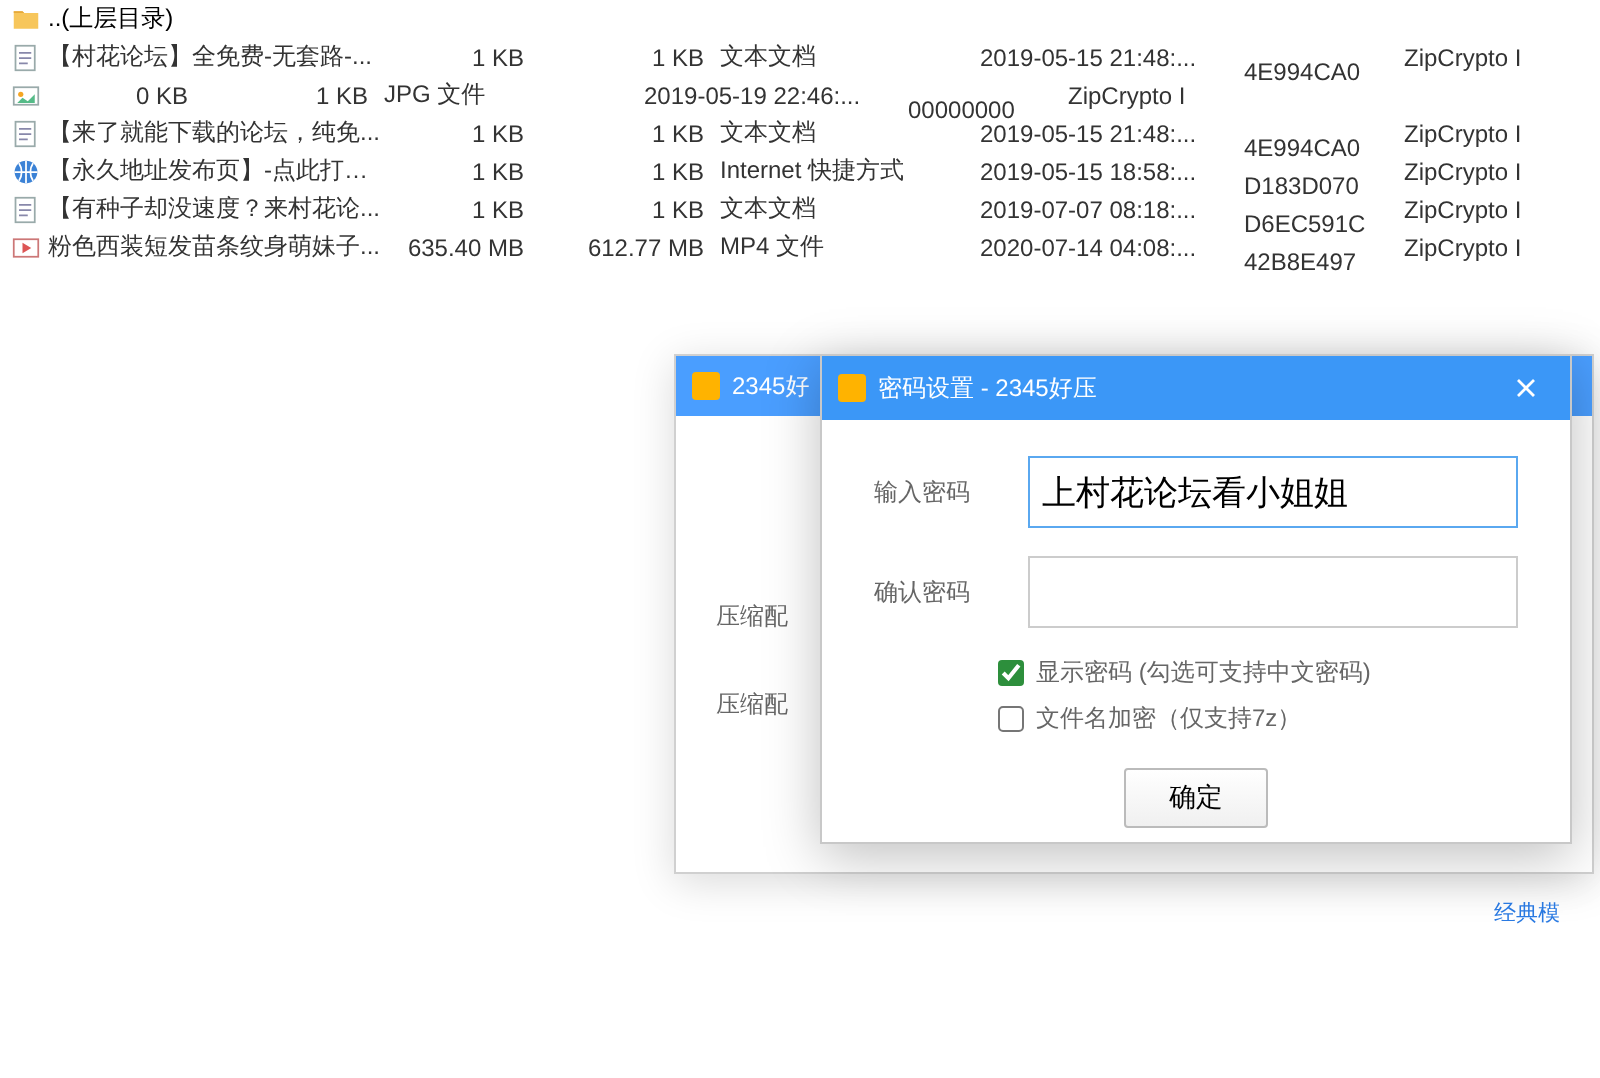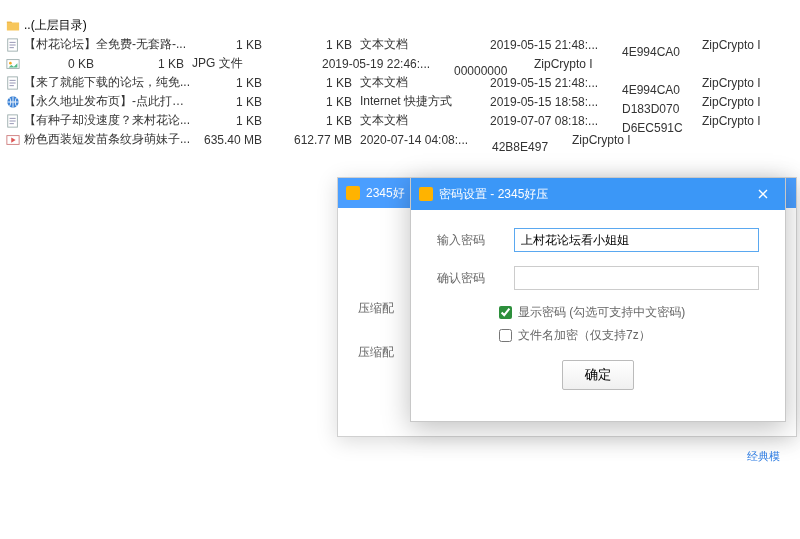--- a/index.html
+++ b/index.html
@@ -6,21 +6,21 @@
     body {
       font-family: "Microsoft YaHei", "Segoe UI", sans-serif;
       font-size: 12px;
       background: #fff;
       width: 800px;
       height: 539px;
       overflow: hidden;
       position: relative;
       color: #333;
     }
-    .file-list { padding: 16px 0; }
+    .file-list { padding: 0 0; }
     .file-row {
       display: flex;
       align-items: center;
       height: 19px;
       padding: 0 4px;
       white-space: nowrap;
     }
     .col-icon { width: 18px; display: flex; align-items: center; justify-content: center; flex-shrink: 0; }
     .col-name { width: 168px; overflow: hidden; text-overflow: ellipsis; padding-left: 2px; }
     .col-size { width: 80px; text-align: right; padding-right: 8px; }
@@ -88,24 +88,24 @@
     .pw-close {
       width: 28px; height: 22px;
       display: flex; align-items: center; justify-content: center;
       font-size: 16px; color: #fff;
     }
     .pw-body { padding: 18px 26px 12px 26px; color: #555; }
     .pw-row { display: flex; align-items: center; margin-bottom: 14px; gap: 15px; }
     .pw-row .pw-label { width: 62px; text-align: left; color: #666; }
     .pw-input {
       flex: 1;
-      height: 24px;
+      height: 36px;
       border: 1px solid #5aa8f0;
       padding: 0 6px;
-      font-size: 12px;
+      font-size: 17px;
       outline: none;
     }
     .pw-input.grey { border-color: #ccc; }
     .pw-check-row { display: flex; align-items: center; margin: 4px 0 6px 62px; gap: 6px; color: #666; }
     .pw-foot {
       display: flex;
       justify-content: center;
       padding: 10px 0 0 0;
     }
     .pw-ok {
@@ -215,20 +215,21 @@
       <div class="file-row">
         <span class="col-icon">
           <svg class="icon-svg" viewBox="0 0 16 16">
             <rect x="1" y="3" width="14" height="10" fill="#fff" stroke="#c77"></rect>
             <path fill="#d55" d="M6 5l5 3-5 3z"></path>
           </svg>
         </span>
         <span class="col-name">粉色西装短发苗条纹身萌妹子...</span>
         <span class="col-size">635.40 MB</span>
         <span class="col-packed">612.77 MB</span>
+        <span class="col-type">MP4 文件</span>
         <span class="col-date">2020-07-14 04:08:...</span>
         <span class="col-crc">42B8E497</span>
         <span class="col-method">ZipCrypto I</span>
       </div>
     </div>
 </div>
 
 <div class="bg-dialog">
   <div class="title">
     <span class="app-icon"></span>

